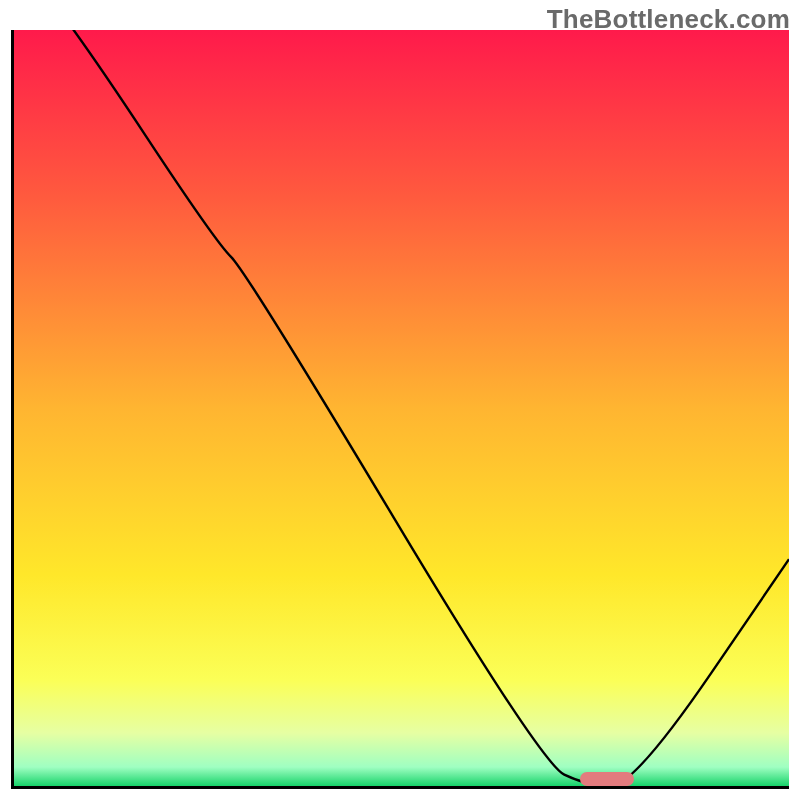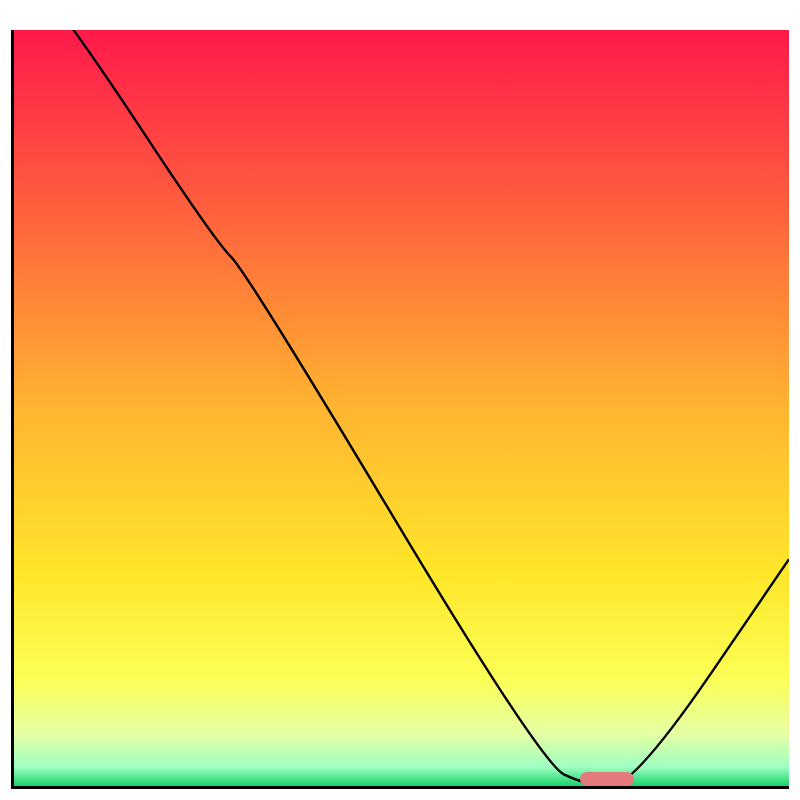--- a/index.html
+++ b/index.html
@@ -49,20 +49,21 @@
     background: #e37b7e;
     border-radius: 7px;
     z-index: 3;
   }
 </style>
 </head>
 <body>
 
 <div class="frame">
 
+  <div class="watermark">TheBottleneck.com</div>
 
   <div class="plot">
 
     <svg class="bg" viewBox="0 0 100 100" preserveAspectRatio="none">
       <defs>
         <linearGradient id="grad" x1="0" y1="0" x2="0" y2="1">
             <stop offset="0%" stop-color="#ff1a4b"></stop>
             <stop offset="22%" stop-color="#ff5a3e"></stop>
             <stop offset="50%" stop-color="#ffb531"></stop>
             <stop offset="72%" stop-color="#ffe72a"></stop>

